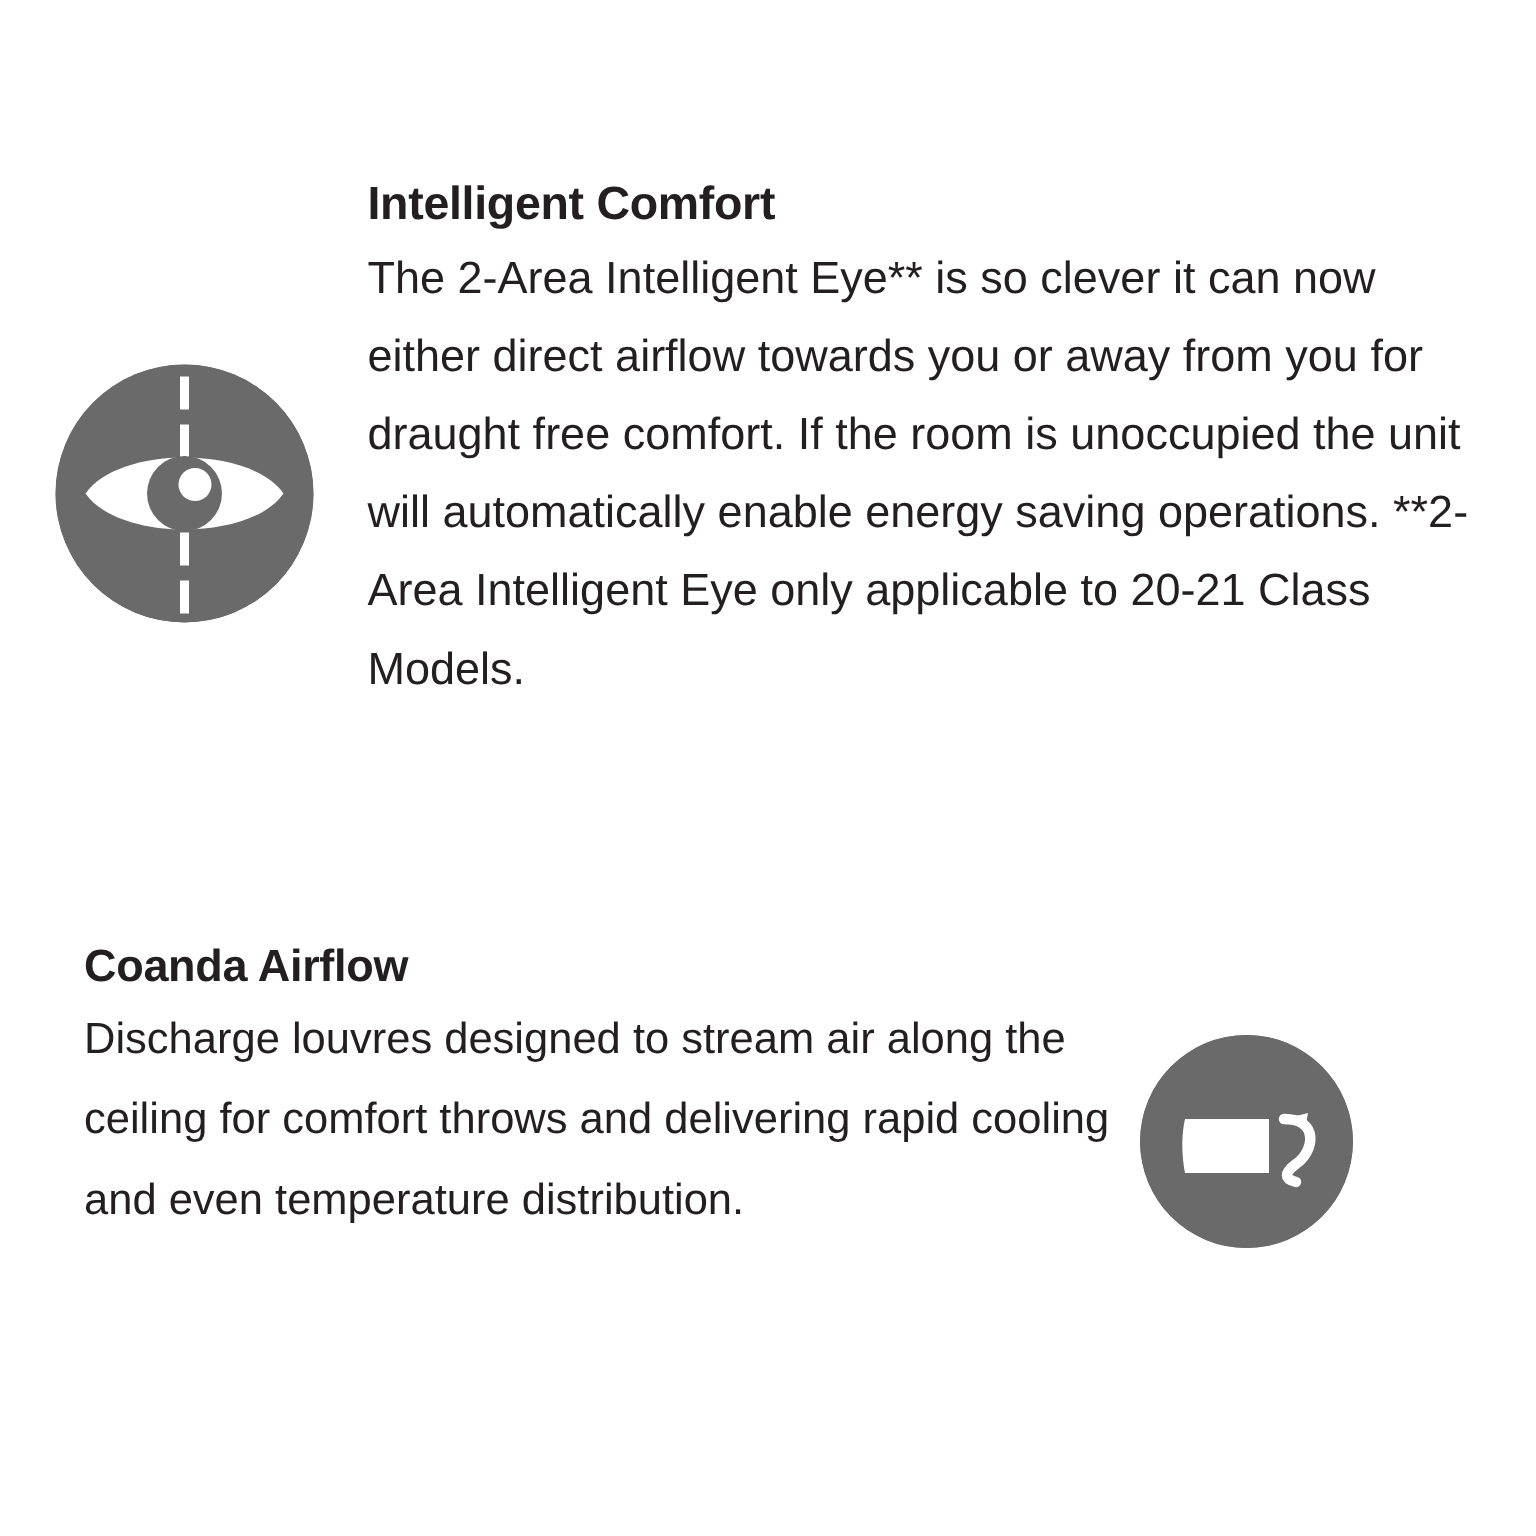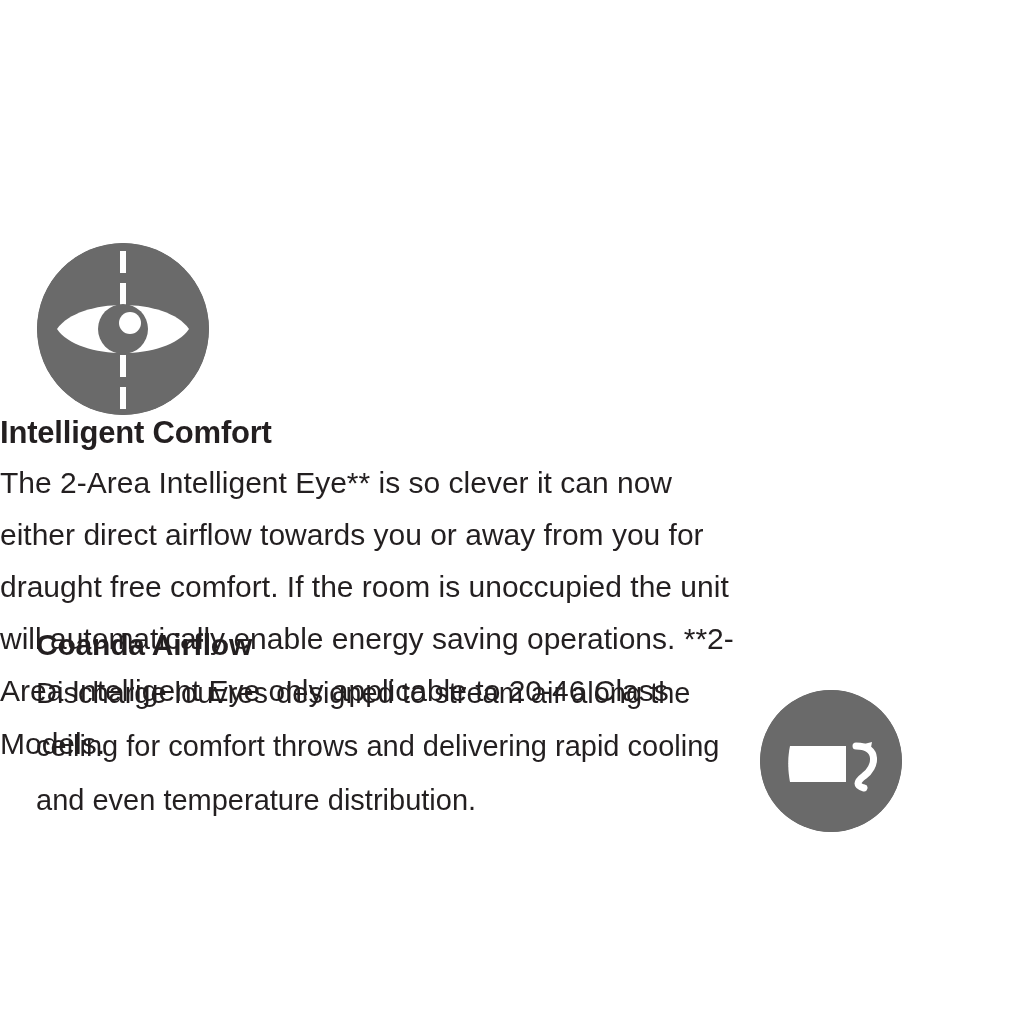--- a/index.html
+++ b/index.html
@@ -21,21 +21,20 @@
   }
 
   
   .feature-one {
     position: absolute;
     left: 0;
     top: 118px;
     width: 1024px;
     display: flex;
     align-items: flex-start;
-    flex-direction: column;
   }
   .feature-one .icon-col {
     width: 245px;
     display: flex;
     justify-content: center;
     padding-top: 125px;
   }
   .feature-one .text-col {
     width: 745px;
   }
@@ -44,21 +43,21 @@
   .feature-two {
     position: absolute;
     left: 0;
     top: 628px;
     width: 1024px;
     display: flex;
     align-items: flex-start;
   }
   .feature-two .text-col {
     width: 760px;
-    padding-left: 36px;
+    padding-left: 56px;
     box-sizing: border-box;
   }
   .feature-two .icon-col {
     width: 264px;
     display: flex;
     justify-content: flex-start;
     padding-top: 62px;
   }
 
   .feature-title {
@@ -117,21 +116,21 @@
           <line x1="86" y1="144" x2="86" y2="166"></line>
         </g>
 
         <path d="M20 86 C 42 54, 130 54, 152 86 C 130 118, 42 118, 20 86 Z" fill="#ffffff"></path>
         <circle cx="86" cy="86" r="25" fill="#6a6a6a"></circle>
         <circle cx="93" cy="80" r="11" fill="#ffffff"></circle>
       </svg>
     </div>
     <div class="text-col">
       <h2 class="feature-title">Intelligent Comfort</h2>
-      <p class="feature-body">The 2-Area Intelligent Eye** is so clever it can now either direct airflow towards you or away from you for draught free comfort. If the room is unoccupied the unit will automatically enable energy saving operations. **2-Area Intelligent Eye only applicable to 20-46 Class Models.</p>
+      <p class="feature-body">The 2-Area Intelligent Eye** is so clever it can now either direct airflow towards you or away from you for draught free comfort. If the room is unoccupied the unit will automatically enable energy saving operations. **2-Area Intelligent Eye only applicable to 20-21 Class Models.</p>
     </div>
   </section>
 
   <section class="feature-two">
     <div class="text-col">
       <h2 class="feature-title">Coanda Airflow</h2>
       <p class="feature-body">Discharge louvres designed to stream air along the ceiling for comfort throws and delivering rapid cooling and even temperature distribution.</p>
     </div>
     <div class="icon-col">
       <svg class="icon-circle icon-coanda" viewBox="0 0 142 142">

